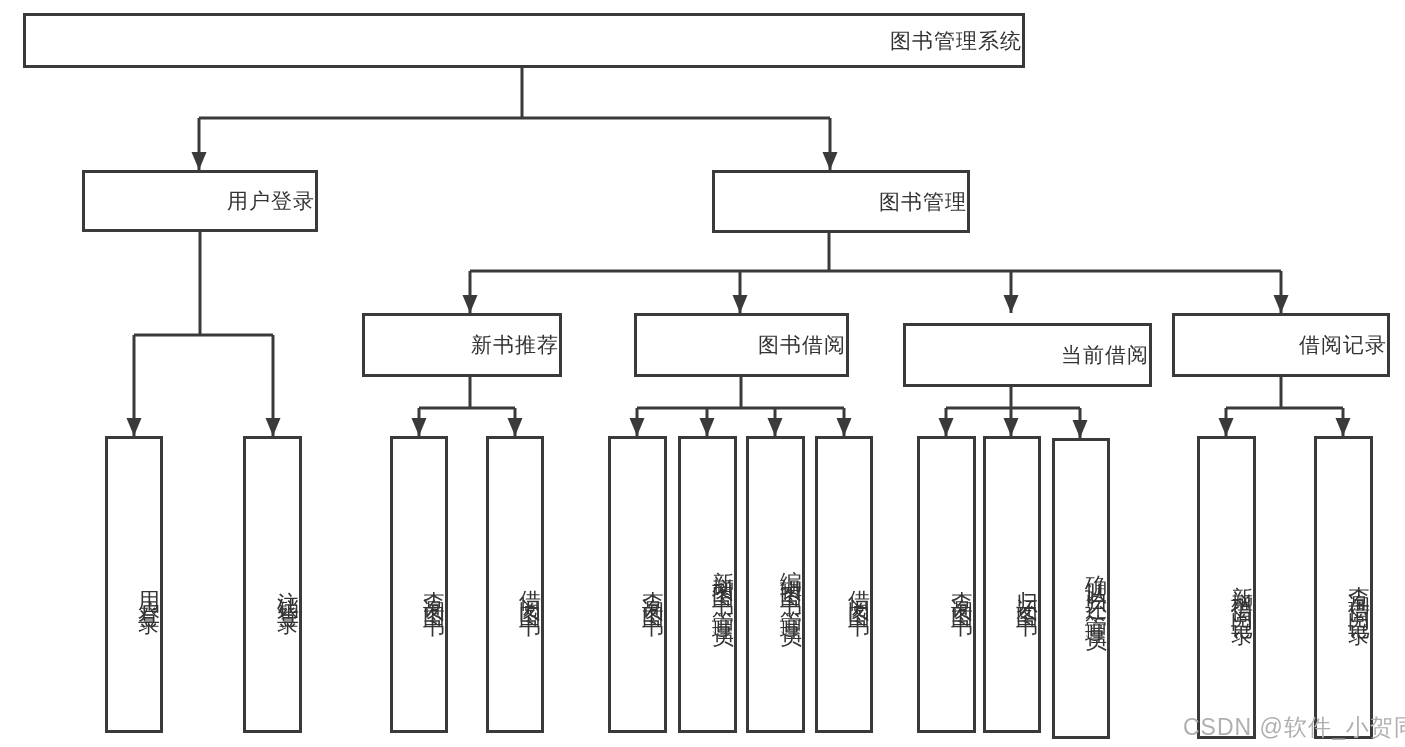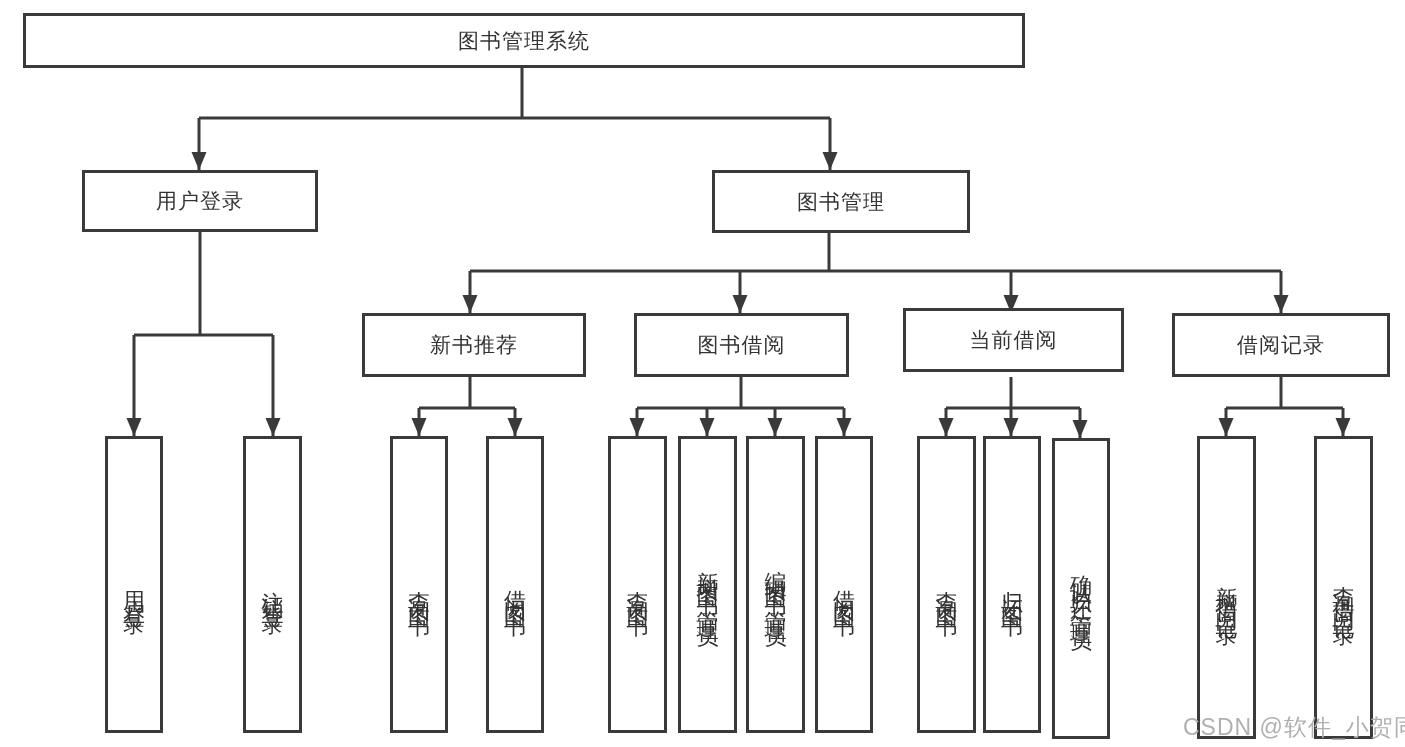--- a/index.html
+++ b/index.html
@@ -6,21 +6,21 @@
   .stage{
     position:relative;width:1405px;height:747px;
     background:var(--background,#ffffff);
     font-family:"Liberation Sans",sans-serif;
     overflow:hidden;
   }
   .box{
     position:absolute;box-sizing:border-box;
     border:3px solid var(--line,#3a3a3a);
     background:#ffffff;
-    display:flex;align-items:center;justify-content:center;
+    display:flex;align-items:center;justify-content:flex-end;
     color:var(--text,#333333);
     z-index:2;
   }
   .hbox{font-size:21px;letter-spacing:1px;}
   .vbox span{
     writing-mode:vertical-rl;
     text-orientation:mixed;
     font-size:22px;
     letter-spacing:8px;
     margin-bottom:-8px;
@@ -94,27 +94,27 @@
     <span>图书管理系统</span>
   </div>
 
   <div class="box hbox" style="left:82px;top:170px;width:236px;height:62px">
     <span>用户登录</span>
   </div>
   <div class="box hbox" style="left:712px;top:170px;width:258px;height:63px">
     <span>图书管理</span>
   </div>
 
-  <div class="box hbox" style="left:362px;top:313px;width:224px;height:64px">
+  <div class="box hbox" style="left:362px;top:313px;width:200px;height:64px">
     <span>新书推荐</span>
   </div>
   <div class="box hbox" style="left:634px;top:313px;width:215px;height:64px">
     <span>图书借阅</span>
   </div>
-  <div class="box hbox" style="left:903px;top:308px;width:221px;height:64px">
+  <div class="box hbox" style="left:903px;top:323px;width:249px;height:64px">
     <span>当前借阅</span>
   </div>
   <div class="box hbox" style="left:1172px;top:313px;width:218px;height:64px">
     <span>借阅记录</span>
   </div>
 
   <div class="box vbox" style="left:105px;top:436px;width:58px;height:297px">
     <span>用户登录</span>
   </div>
   <div class="box vbox" style="left:243px;top:436px;width:59px;height:297px">

